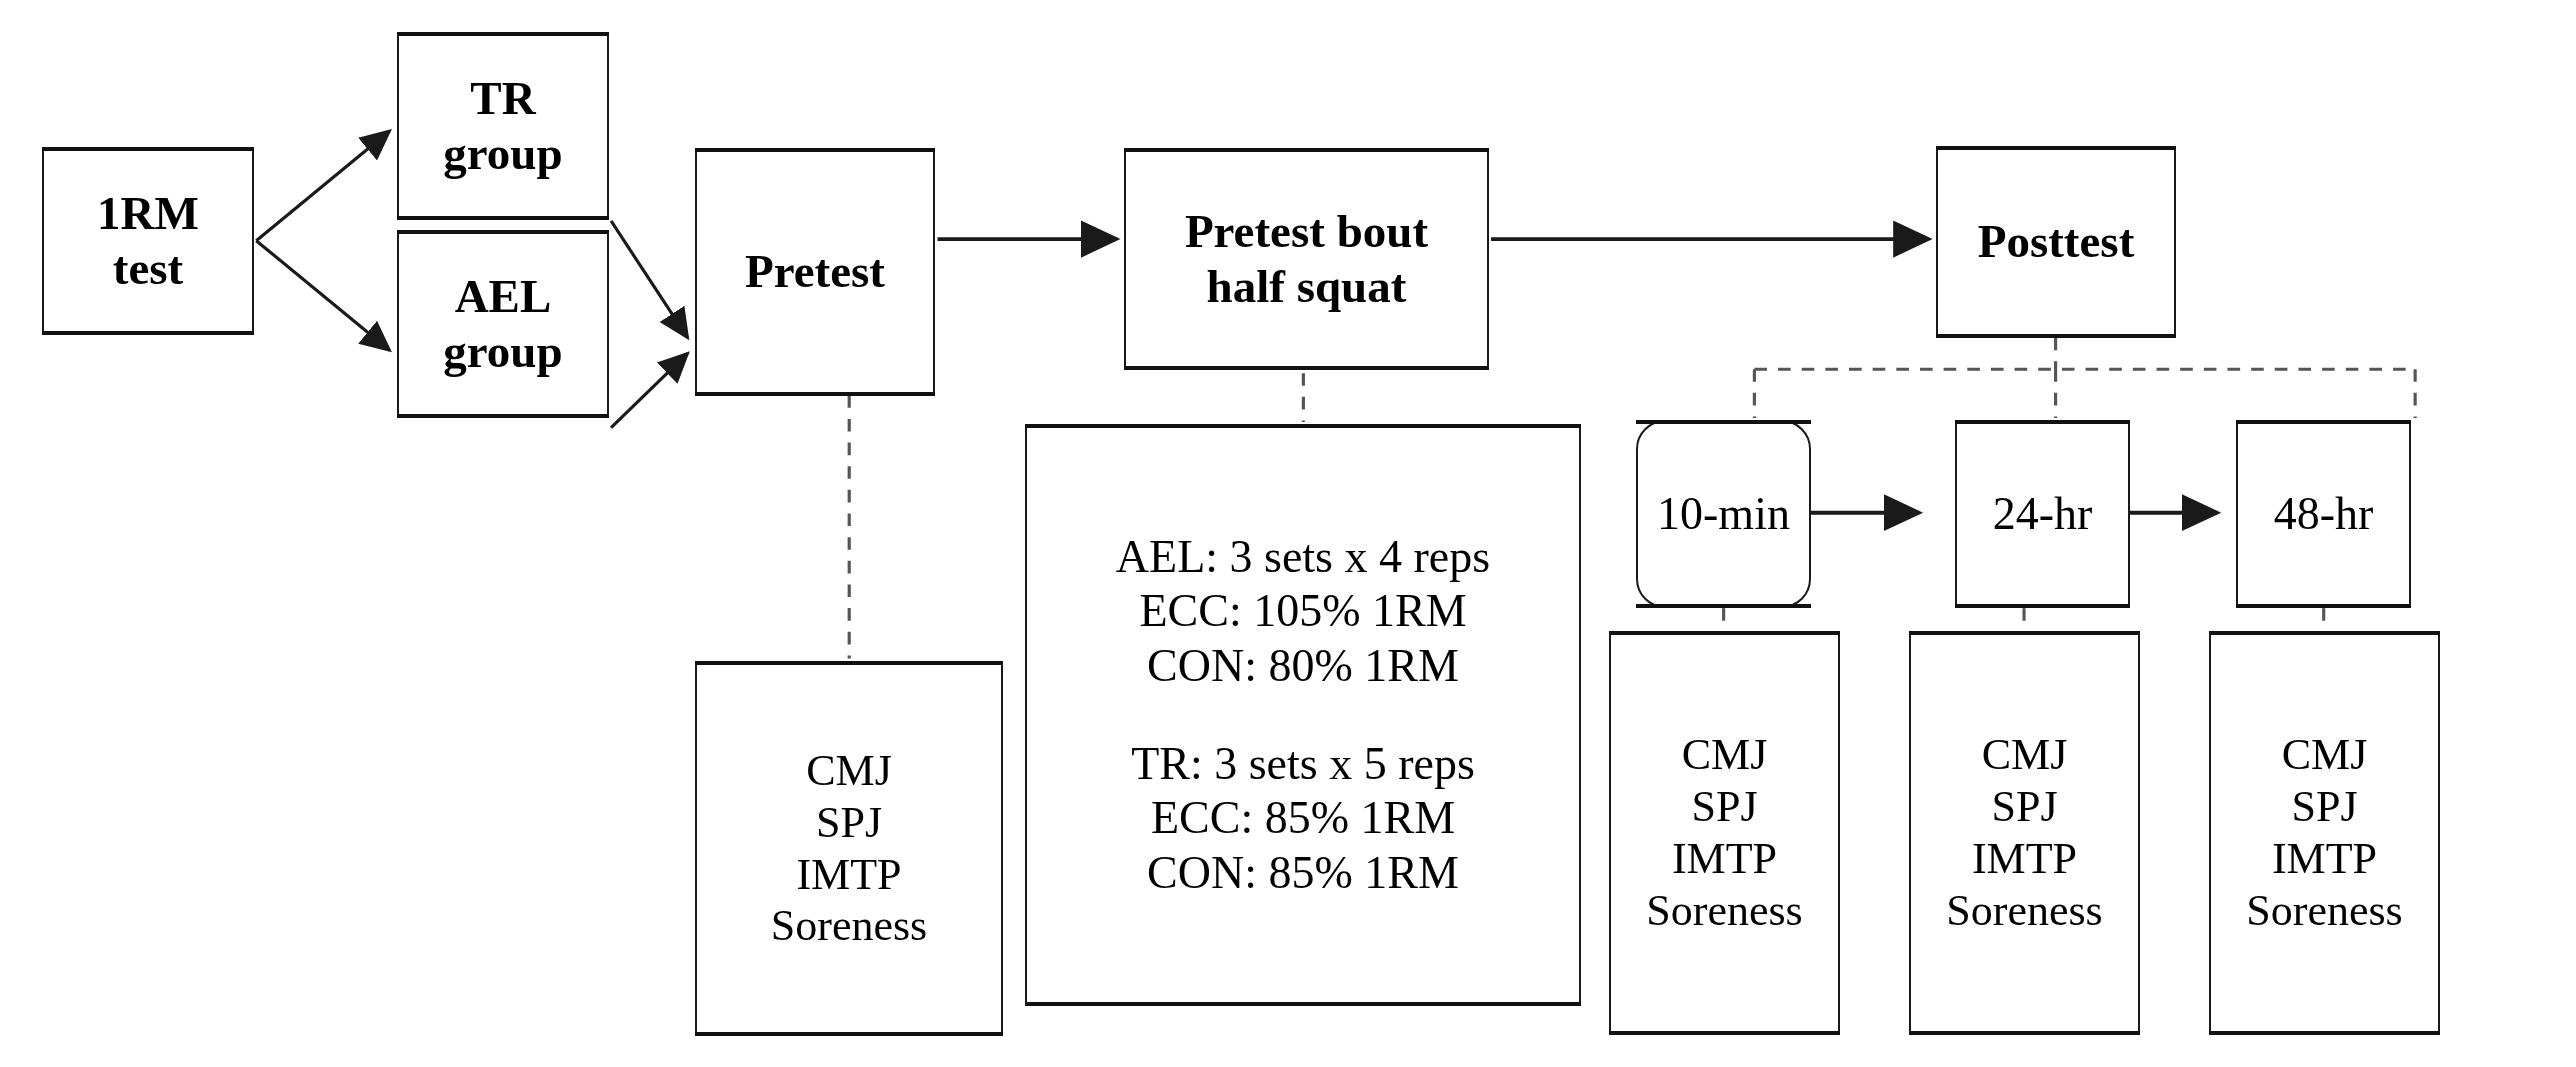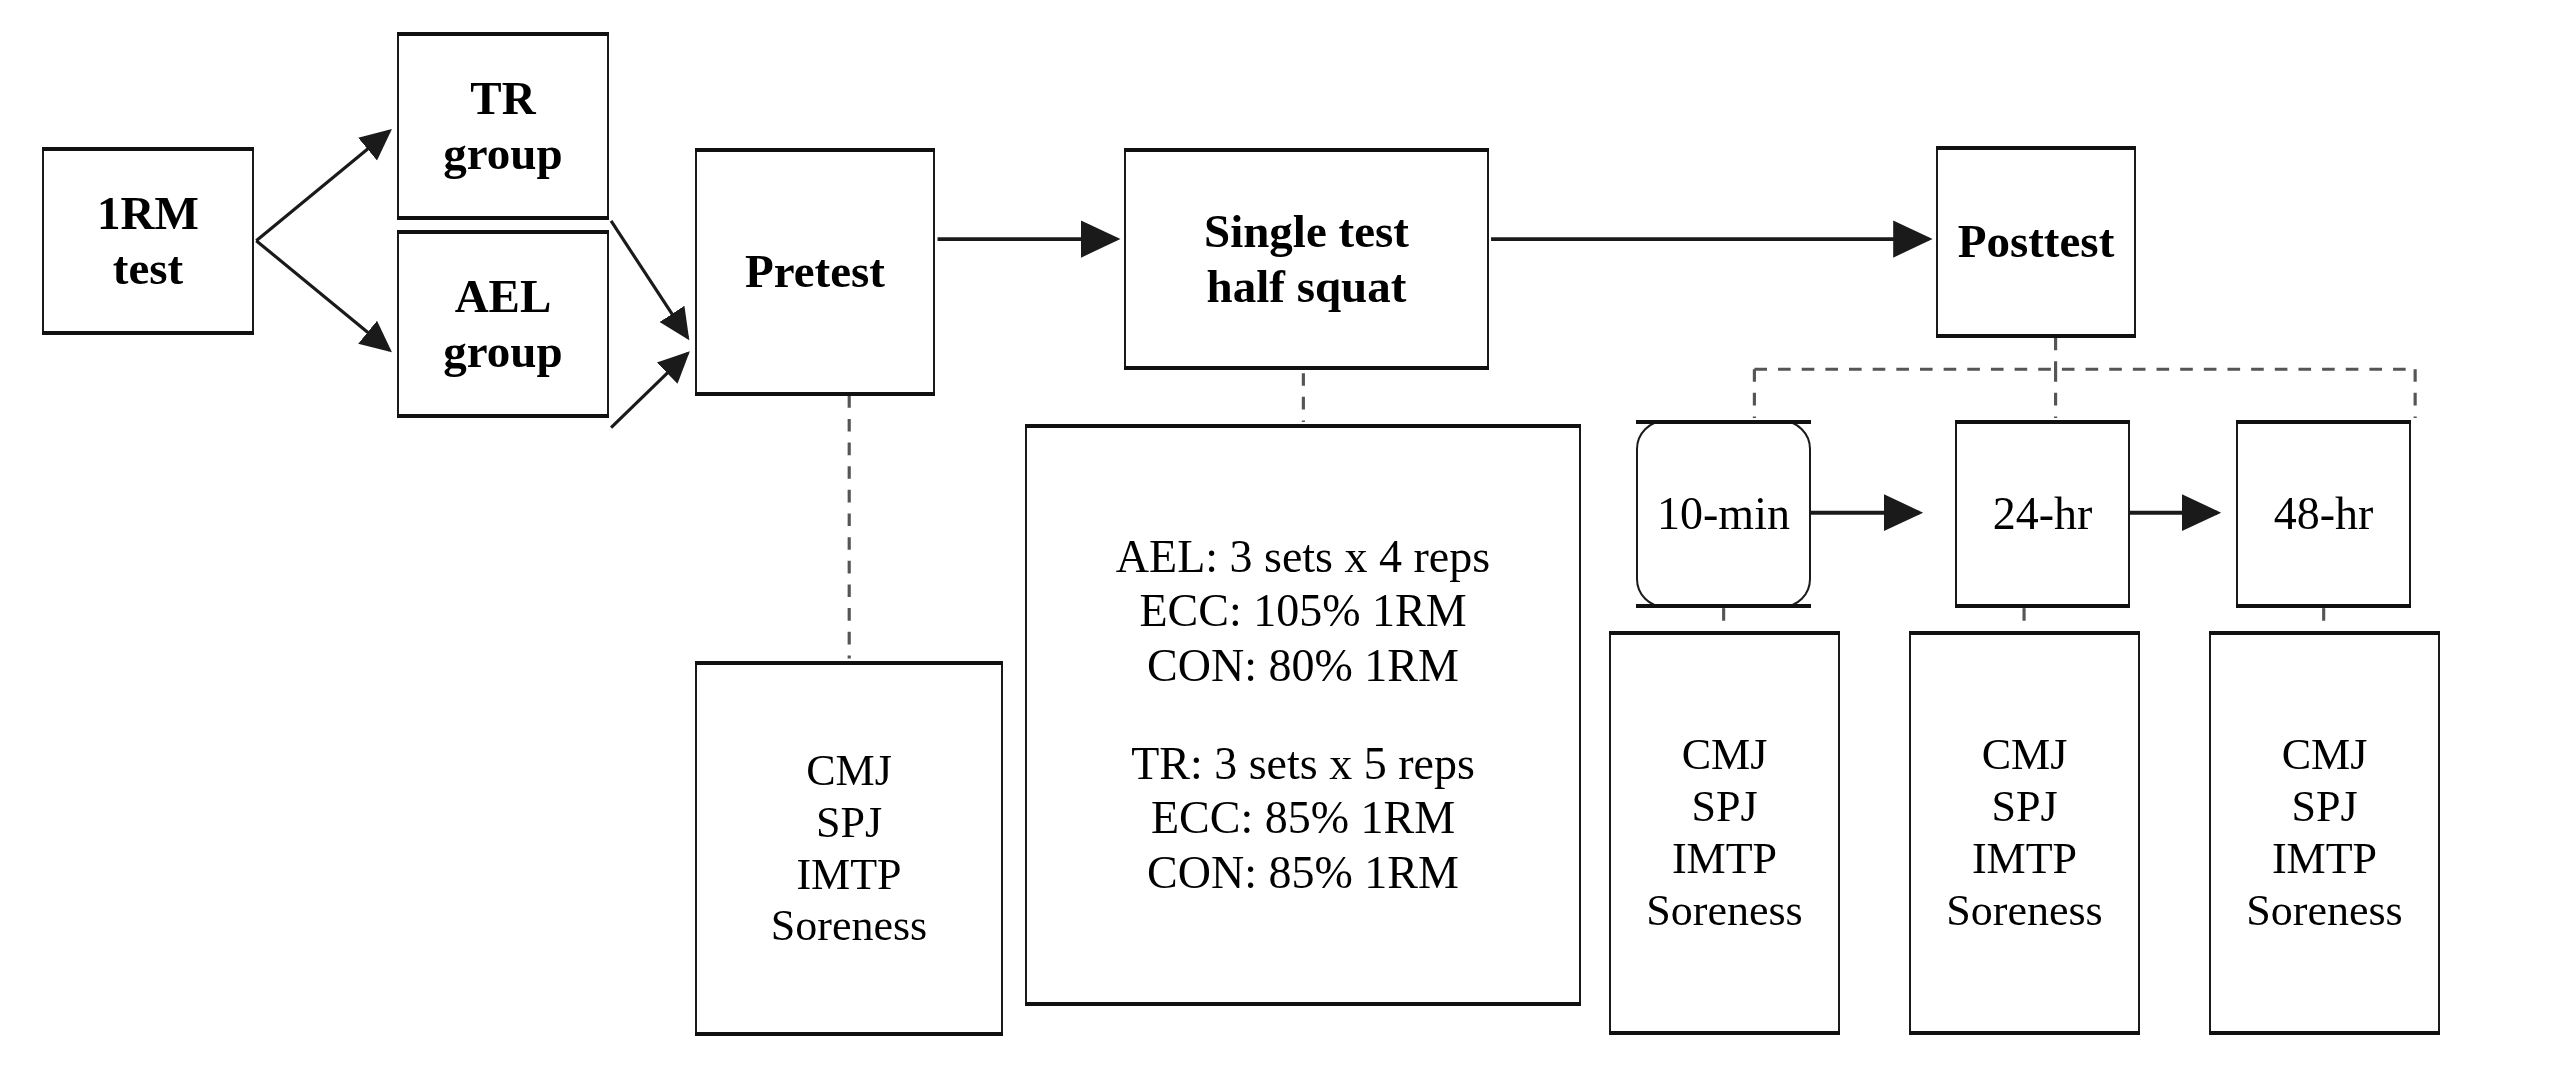--- a/index.html
+++ b/index.html
@@ -109,26 +109,26 @@
   </div>
 
   <div class="box bold" style="left:695px;top:148px;width:240px;height:248px;font-size:47px;">
     <span class="stack">
       <span class="ln">Pretest</span>
     </span>
   </div>
 
   <div class="box bold" style="left:1124px;top:148px;width:365px;height:222px;font-size:47px;">
     <span class="stack">
-      <span class="ln">Single test</span>
+      <span class="ln">Pretest bout</span>
       <span class="ln">half squat</span>
     </span>
   </div>
 
-  <div class="box bold" style="left:1936px;top:146px;width:200px;height:192px;font-size:47px;">
+  <div class="box bold" style="left:1936px;top:146px;width:240px;height:192px;font-size:47px;">
     <span class="stack">
       <span class="ln">Posttest</span>
     </span>
   </div>
 
   <div class="box" style="left:1636px;top:420px;width:175px;height:188px;font-size:46px;border-radius:29px;">
     <span class="stack">
       <span class="ln">10-min</span>
     </span>
   </div>

